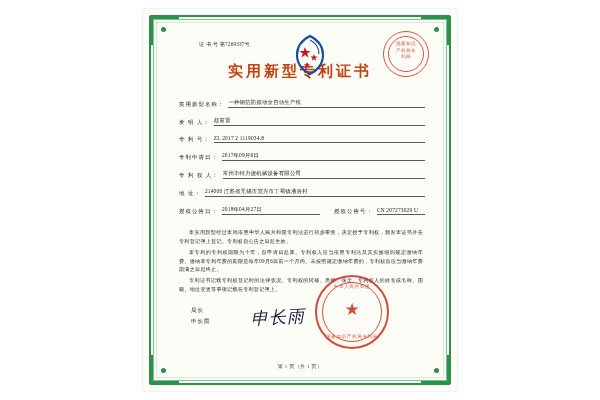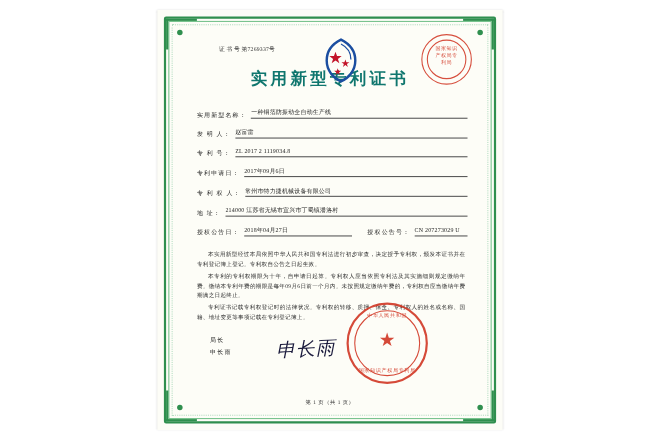--- a/index.html
+++ b/index.html
@@ -136,21 +136,21 @@
     line-height: 6.5px;
     letter-spacing: 0.4px;
   }
 
   h1#main-title {
     margin: 14px 0 0 0;
     text-align: center;
     font-size: 15px;
     font-weight: bold;
     letter-spacing: 3px;
-    color: #0f766e;
+    color: #c2410c;
   }
 
   
   #fields {
     margin-top: 18px;
     padding-left: 14px;
     padding-right: 10px;
   }
   .row {
     display: flex;

